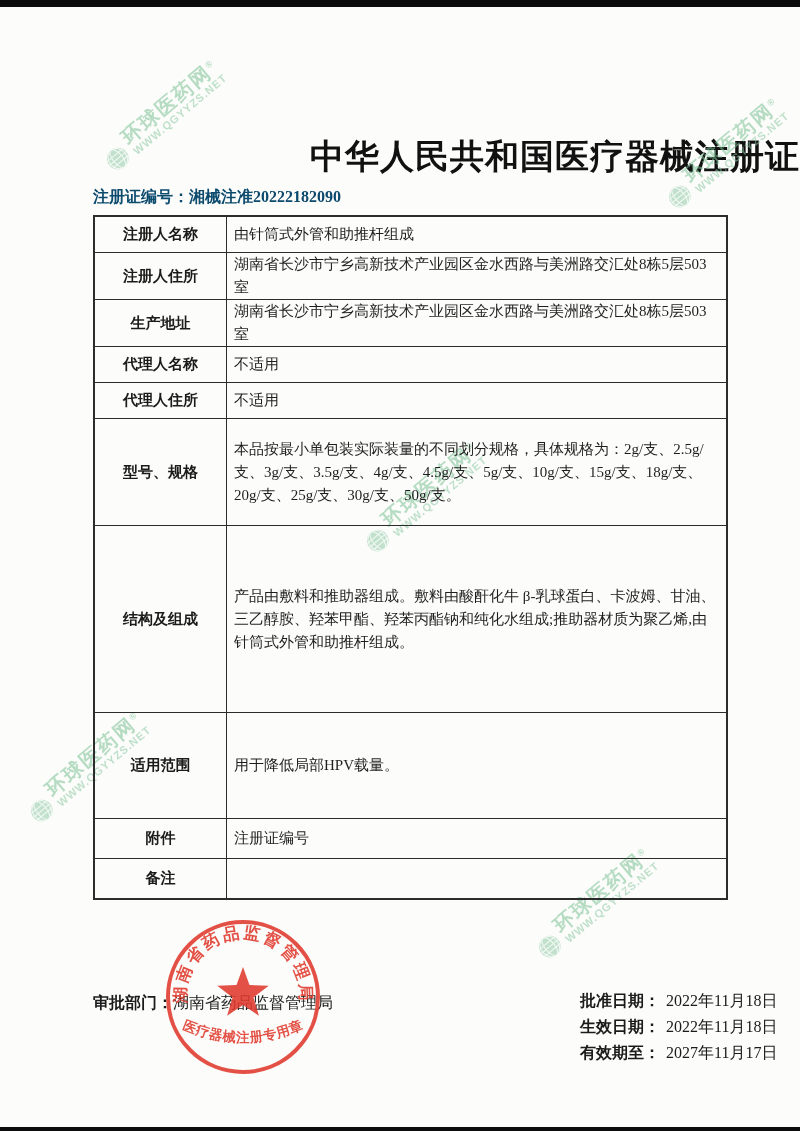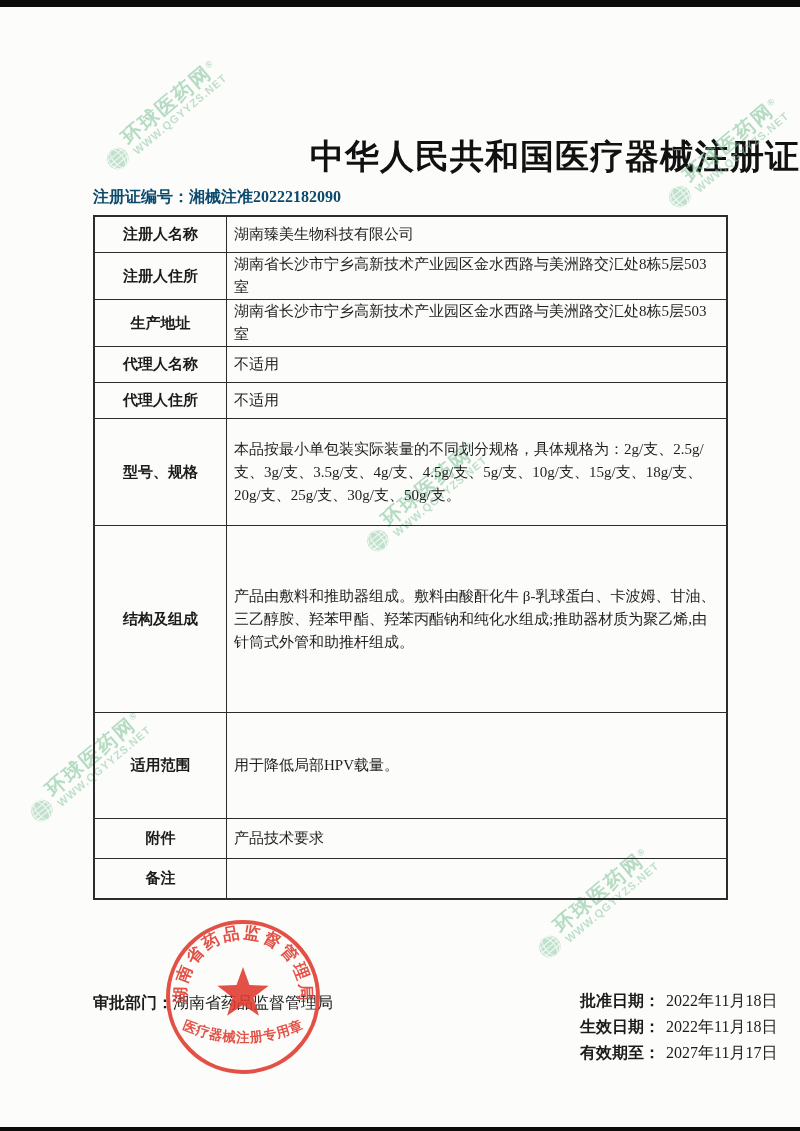--- a/index.html
+++ b/index.html
@@ -153,21 +153,21 @@
     </span>
   </div>
 
   <div class="title">中华人民共和国医疗器械注册证</div>
   <div class="certno"><span>注册证编号：</span><span>湘械注准20222182090</span></div>
 
   <div class="reg-table">
     <div class="row" style="height:35px">
       <div class="cell-label">注册人名称</div>
       <div class="cell-value">
-          <span>湖南臻美生物科技有限公司</span>
+          <span>由针筒式外管和助推杆组成</span>
         </div>
     </div>
     <div class="row" style="height:47px">
       <div class="cell-label">注册人住所</div>
       <div class="cell-value">
           <span>湖南省长沙市宁乡高新技术产业园区金水西路与美洲路交汇处8栋5层503室</span>
         </div>
     </div>
     <div class="row" style="height:47px">
       <div class="cell-label">生产地址</div>
@@ -201,21 +201,21 @@
     </div>
     <div class="row" style="height:106px">
       <div class="cell-label">适用范围</div>
       <div class="cell-value">
           <span>用于降低局部HPV载量。</span>
         </div>
     </div>
     <div class="row" style="height:40px">
       <div class="cell-label">附件</div>
       <div class="cell-value">
-          <span>产品技术要求</span>
+          <span>注册证编号</span>
         </div>
     </div>
     <div class="row" style="height:40px">
       <div class="cell-label">备注</div>
       <div class="cell-value">
           <span></span>
         </div>
     </div>
   </div>
 

